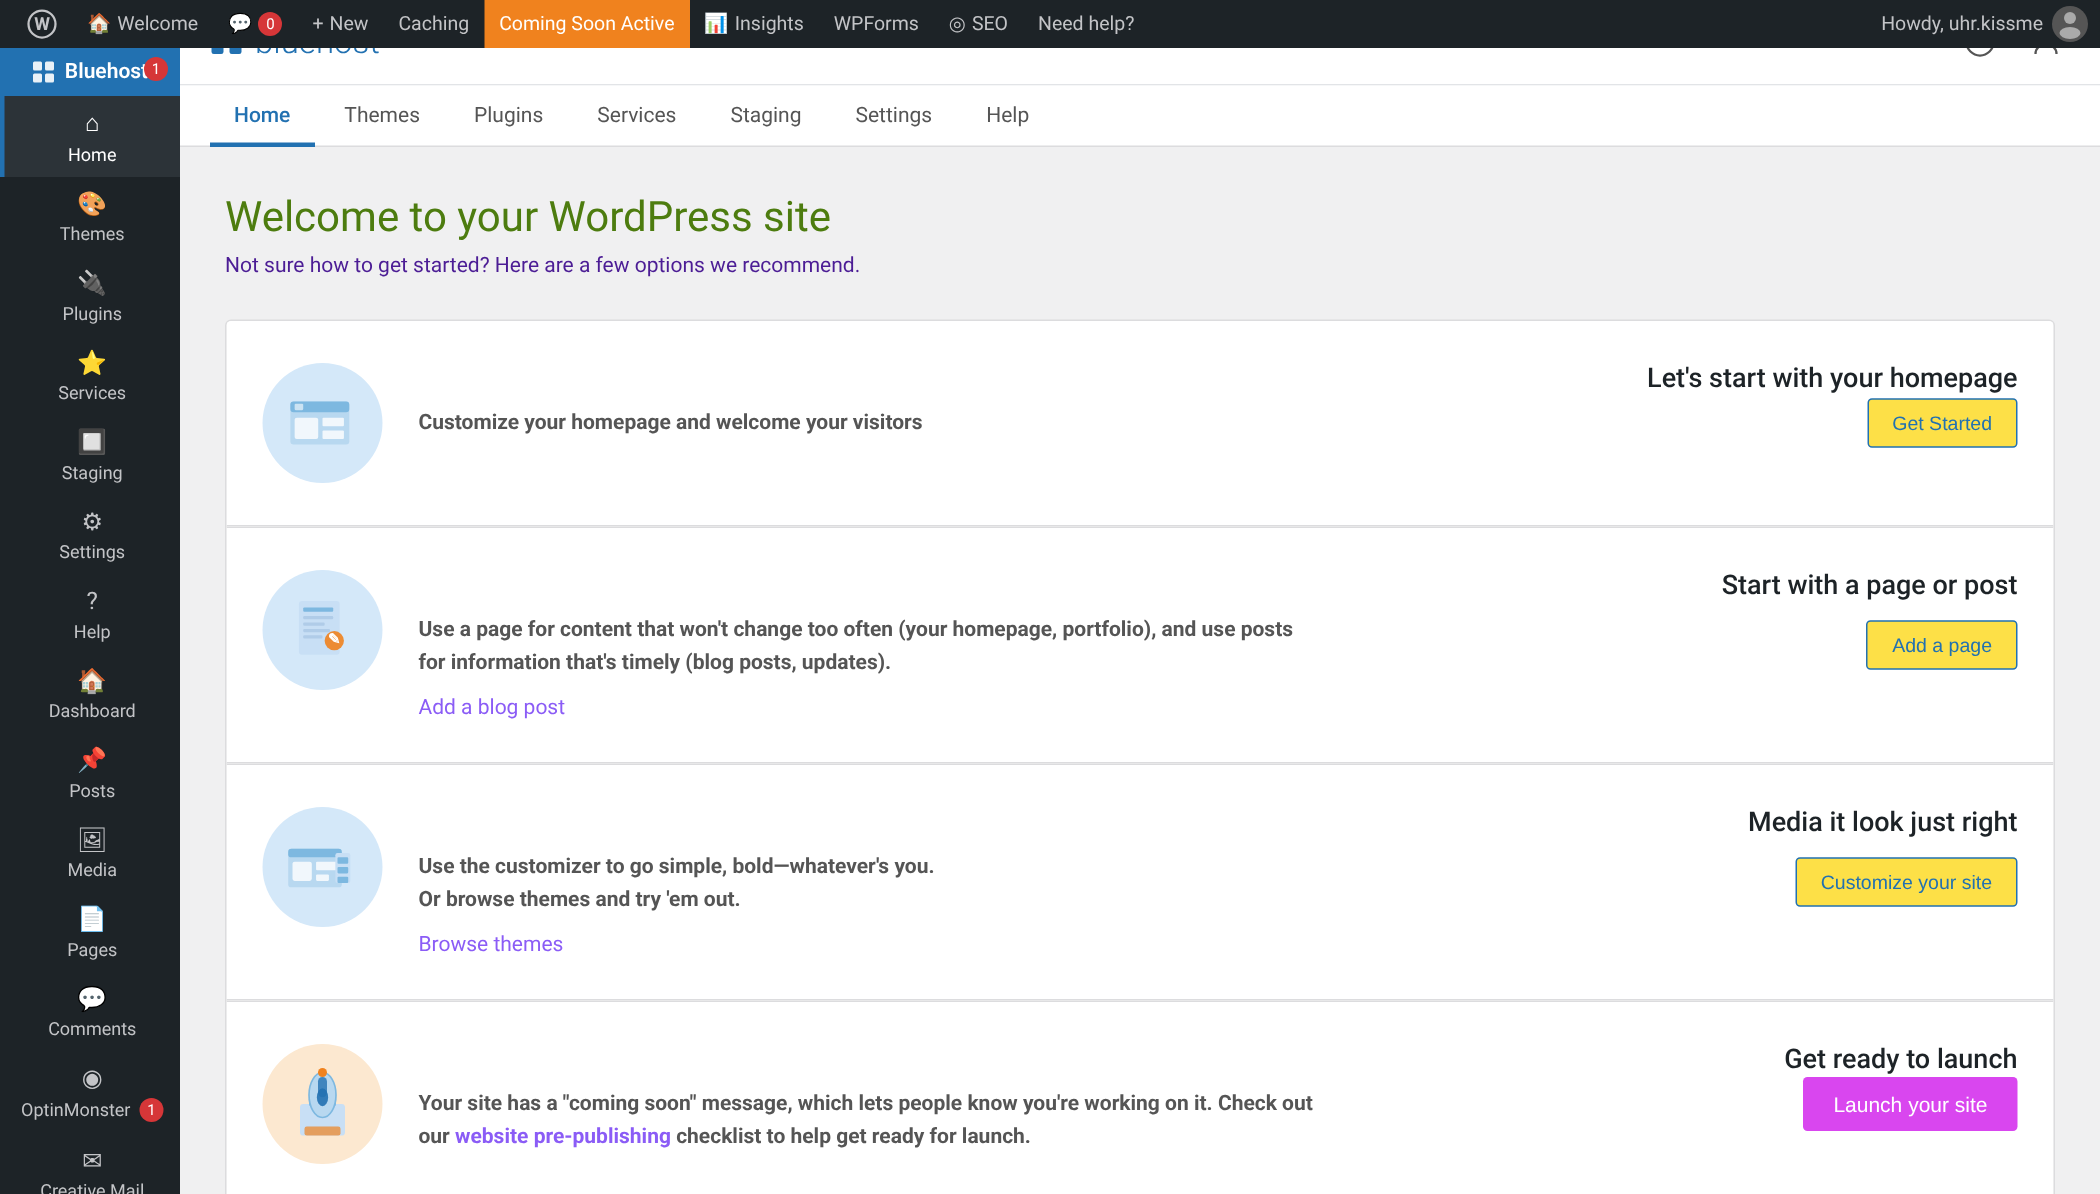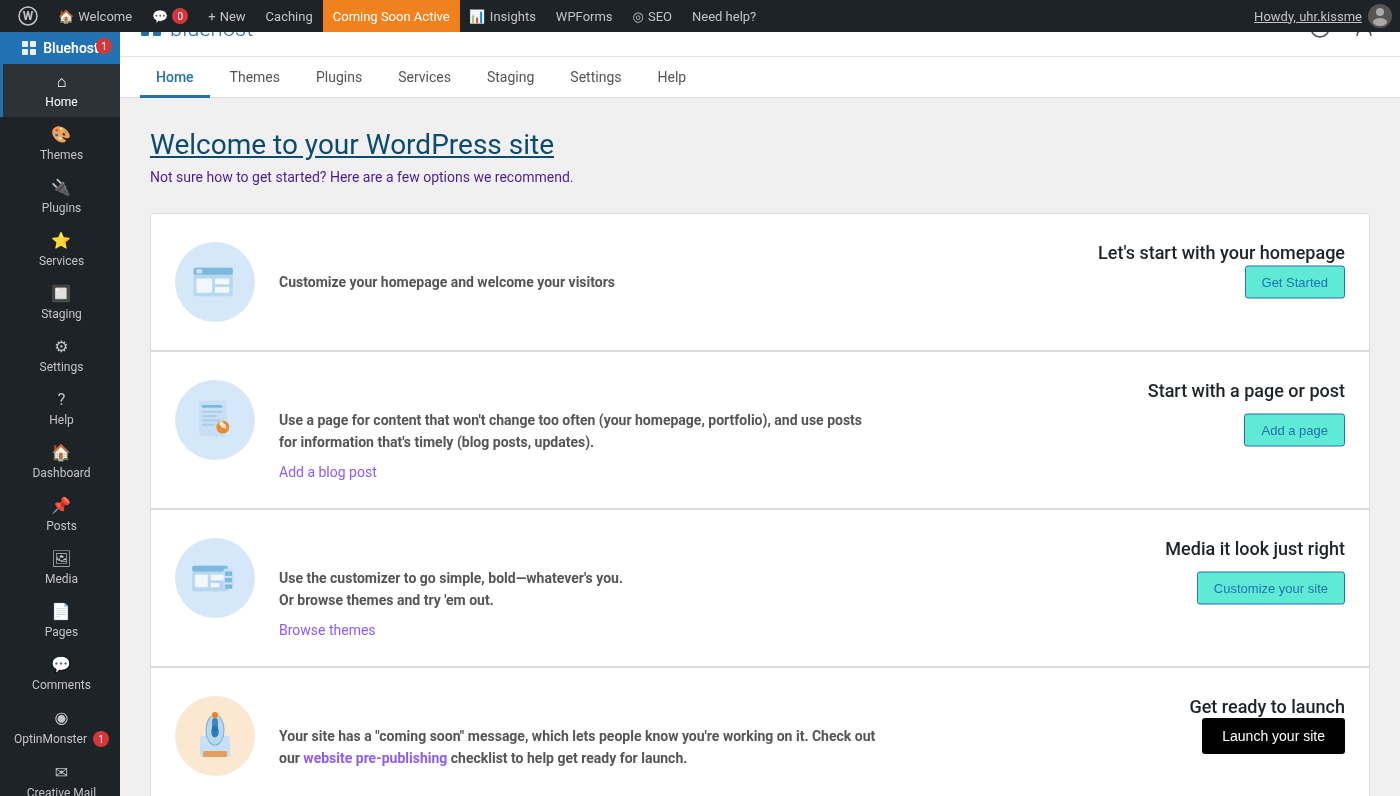--- a/index.html
+++ b/index.html
@@ -17,21 +17,21 @@
       top: 0; left: 0; right: 0;
       z-index: 1000;
     }
     .adminbar-left { display: flex; align-items: center; gap: 0; flex: 1; }
     .adminbar-item {
       display: flex; align-items: center; gap: 4px;
       padding: 0 10px; height: 32px; cursor: pointer; color: #c3c4c7; font-size: 13px;
       white-space: nowrap;
     }
     .adminbar-item.coming-soon { background: #f0821e; color: #fff; }
-    .adminbar-right { display: flex; align-items: center; gap: 4px; text-decoration: underline; }
+    .adminbar-right { display: flex; align-items: center; gap: 4px; }
     .adminbar-howdy { color: #c3c4c7; font-size: 13px; display: flex; align-items: center; gap: 6px; }
     .adminbar-avatar { width: 24px; height: 24px; background: #555; border-radius: 50%; display: flex; align-items: center; justify-content: center; }
     .notif-badge { background: #d63638; color: #fff; border-radius: 50%; width: 16px; height: 16px; font-size: 10px; display: flex; align-items: center; justify-content: center; }
 
     
     #sidebar {
       width: 120px;
       background: #1d2327;
       position: fixed;
       top: 32px; left: 0; bottom: 0;
@@ -86,21 +86,21 @@
     }
     .bh-tab {
       padding: 12px 16px 10px;
       cursor: pointer; font-size: 14px; color: #555;
       border-bottom: 3px solid transparent; margin-bottom: -1px;
     }
     .bh-tab.active { color: #2271b1; border-bottom-color: #2271b1; font-weight: 500; }
 
     
     #page-content { padding: 30px 30px; }
-    .page-title { font-size: 28px; font-weight: 400; color: #0c4a6e; margin-bottom: 8px; text-decoration: underline; }
+    .page-title { font-size: 28px; font-weight: 400; color: #4d7c0f; margin-bottom: 8px; }
     .page-subtitle { color: #4c1d95; font-size: 14px; margin-bottom: 28px; }
 
     
     .card {
       background: #fff;
       border: 1px solid #dcdcde;
       border-radius: 4px;
       margin-bottom: 0;
       display: flex; align-items: flex-start;
       padding: 28px 24px;
@@ -113,25 +113,25 @@
       border-radius: 50%; display: flex; align-items: center; justify-content: center;
       margin-right: 24px; overflow: hidden;
     }
     .card-illustration.blue { background: #d4e8f9; }
     .card-body { flex: 1; }
     .card-title { font-size: 18px; font-weight: 500; color: #1d2327; margin-bottom: 8px; text-align: right; }
     .card-desc { color: #555; font-size: 14px; line-height: 1.6; max-width: 600px; font-weight: bold; }
     .card-link { color: #8b5cf6; text-decoration: none; font-size: 14px; margin-top: 10px; display: inline-block; }
     .card-action { position: absolute; right: 24px; top: 50%; transform: translateY(-50%); }
     .btn-outline {
-      border: 1px solid #2271b1; background: #5eead4; color: #2271b1;
+      border: 1px solid #2271b1; background: #fde047; color: #2271b1;
       padding: 8px 16px; border-radius: 3px; cursor: pointer; font-size: 13px; white-space: nowrap;
     }
     .btn-primary {
-      background: #000000; color: #fff; border: none;
+      background: #d946ef; color: #fff; border: none;
       padding: 10px 20px; border-radius: 3px; cursor: pointer; font-size: 14px; font-weight: 500;
     }
 
     .card-accent-left { border-left: 4px solid #f0821e; }
     .cards-container { border: 1px solid #dcdcde; border-radius: 4px; overflow: hidden; }
     .cards-container .card { border-left: none; border-right: none; border-top: none; border-radius: 0; }
     .cards-container .card:first-child { border-top: none; }
     .cards-container .card + .card { border-top: 1px solid #dcdcde; }
 
     

